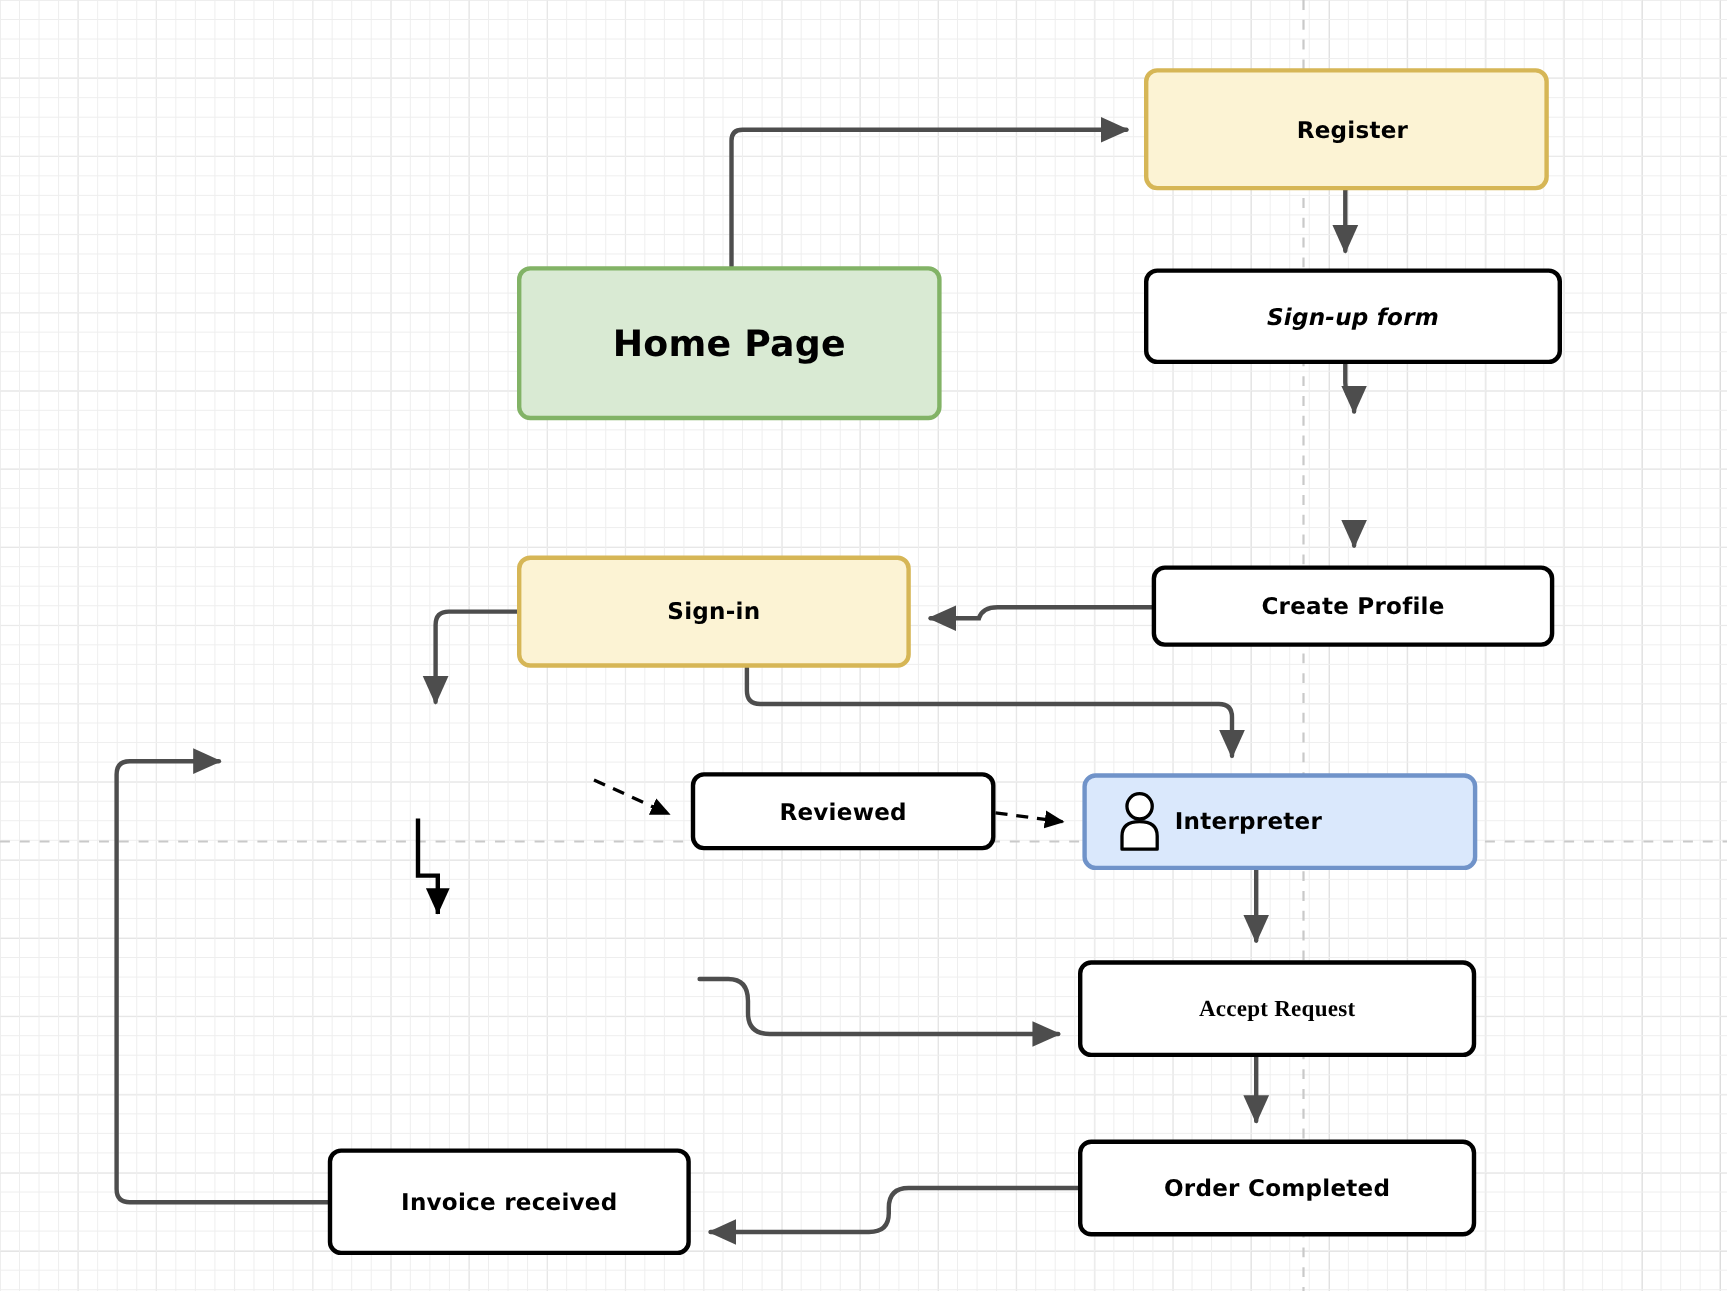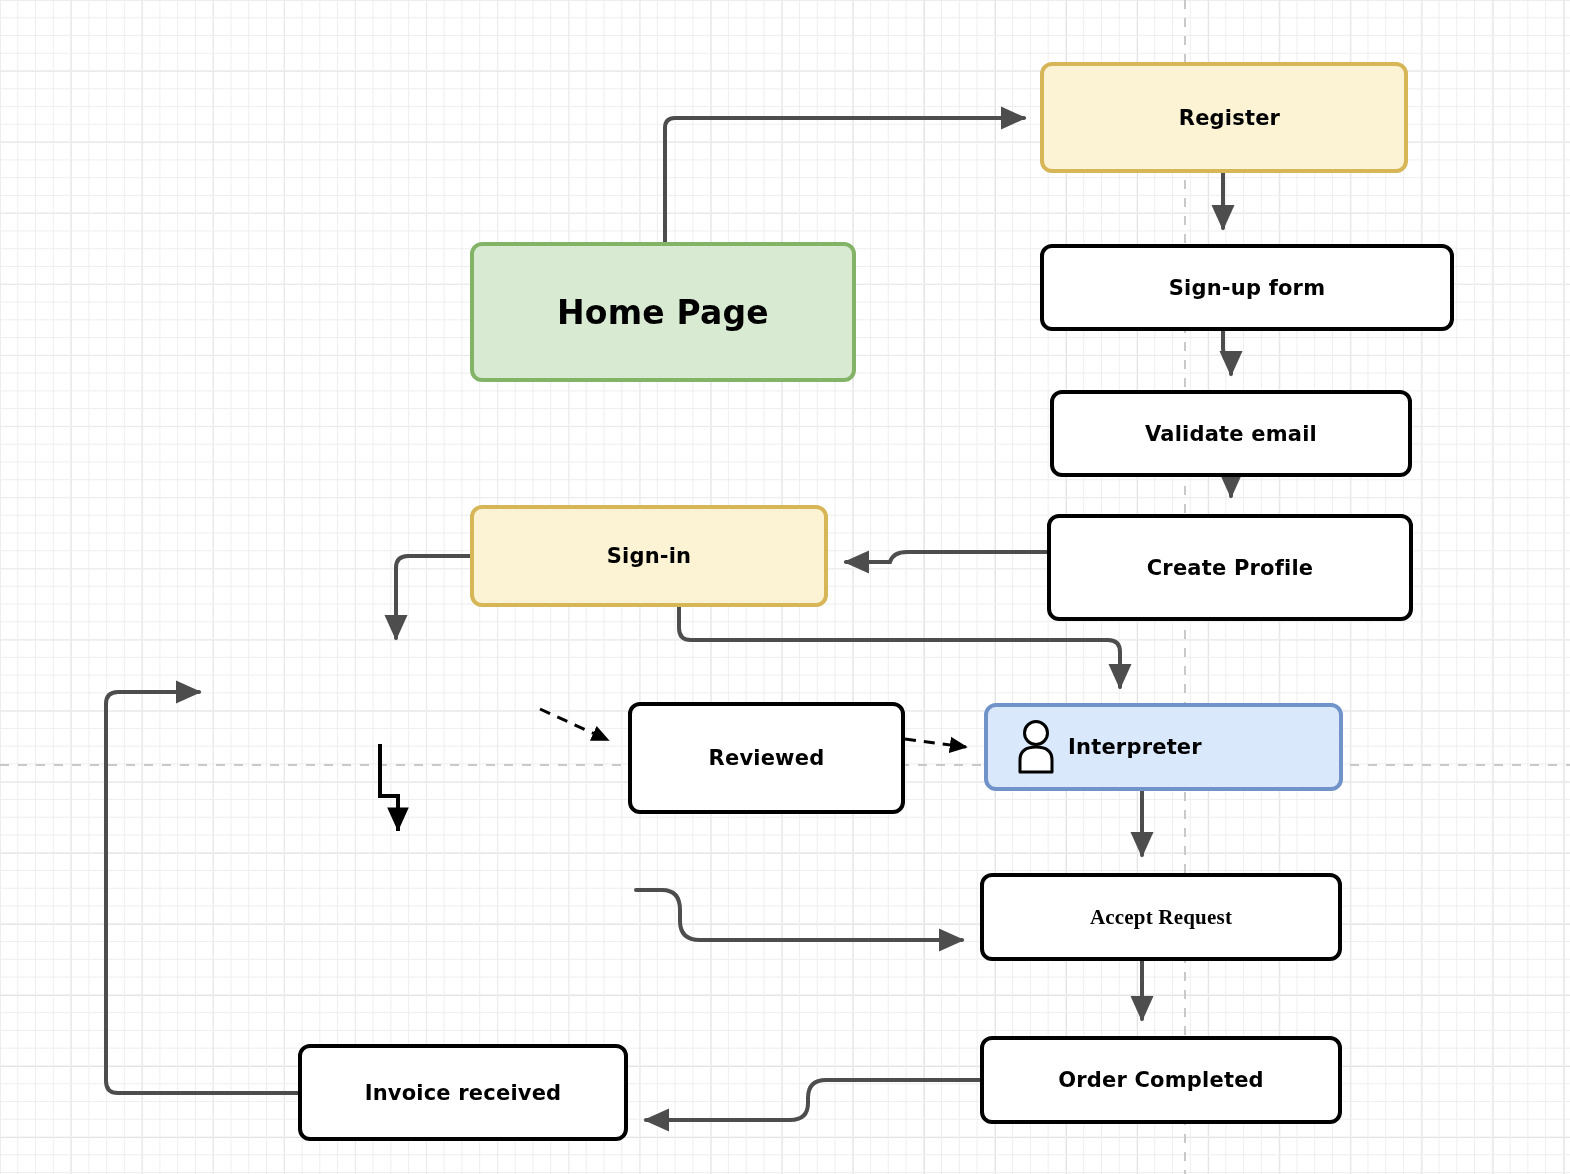--- a/index.html
+++ b/index.html
@@ -130,38 +130,35 @@
   </svg>
 
   <div class="node accent-green" style="left:470px; top:242px; width:386px; height:140px;">
     <span class="lbl">Home Page</span>
   </div>
 
   <div class="node accent-yellow" style="left:1040px; top:62px; width:368px; height:111px;padding-left:11px;">
     <span class="lbl">Register</span>
   </div>
 
-  <div class="node plain" style="left:1040px; top:244px; width:414px; height:87px;">
+  <div class="node plain" style="left:1040px; top:244px; width:380px; height:87px;font-style:italic;">
     <span class="lbl">Sign-up form</span>
   </div>
 
-  <div class="node plain" style="left:1050px; top:390px; width:362px; height:87px;">
-    <span class="lbl">Validate email</span>
-  </div>
 
-  <div class="node plain" style="left:1047px; top:514px; width:366px; height:107px;">
+  <div class="node plain" style="left:1047px; top:514px; width:366px; height:74px;">
     <span class="lbl">Create Profile</span>
   </div>
 
   <div class="node accent-yellow" style="left:470px; top:505px; width:358px; height:102px;">
     <span class="lbl">Sign-in</span>
   </div>
 
 
-  <div class="node plain" style="left:628px; top:702px; width:277px; height:112px;">
+  <div class="node plain" style="left:628px; top:702px; width:277px; height:71px;">
     <span class="lbl">Reviewed</span>
   </div>
 
   <div class="node accent-blue" style="left:984px; top:703px; width:359px; height:88px;text-align:center;">
     <svg class="actor-icon" viewBox="0 0 44 54">
       <circle cx="22" cy="13" r="11.5" fill="#ffffff" stroke="#000000" stroke-width="3"></circle>
       <path d="M 6 52 L 6 40 Q 6 27 22 27 Q 38 27 38 40 L 38 52 Z" fill="#ffffff" stroke="#000000" stroke-width="3" stroke-linejoin="round"></path>
     </svg>
     <span class="lbl">Interpreter</span>
   </div>

